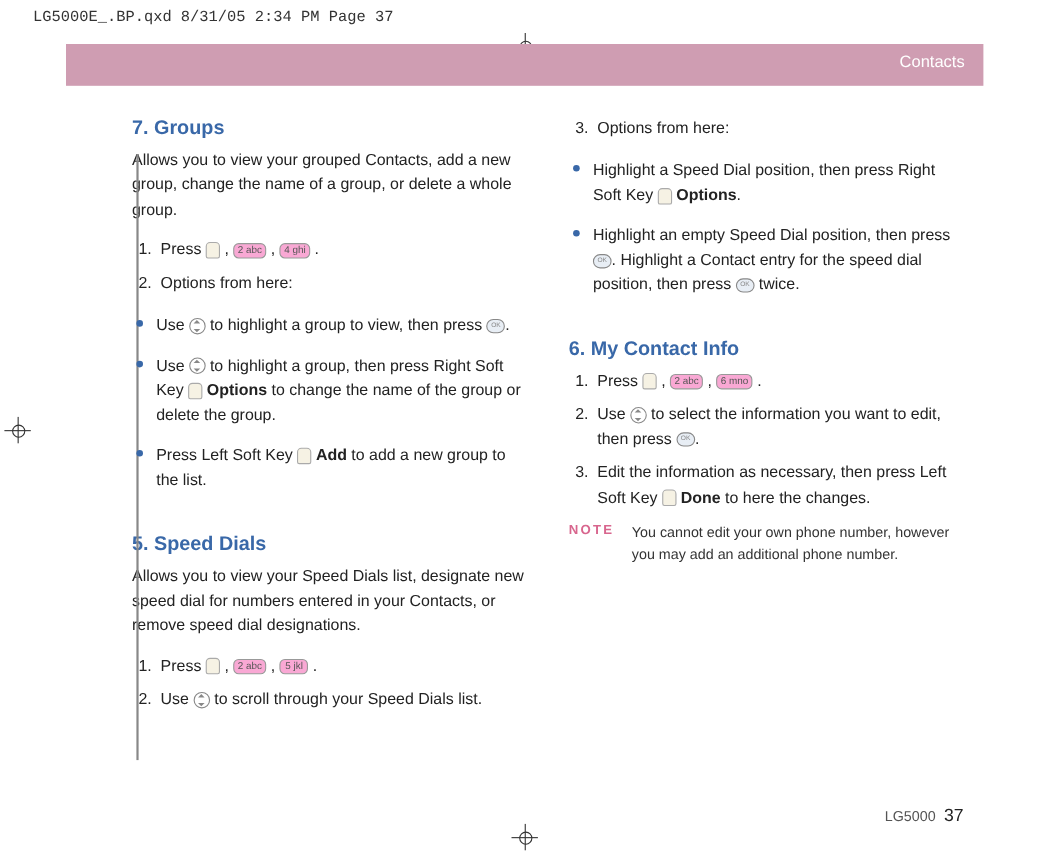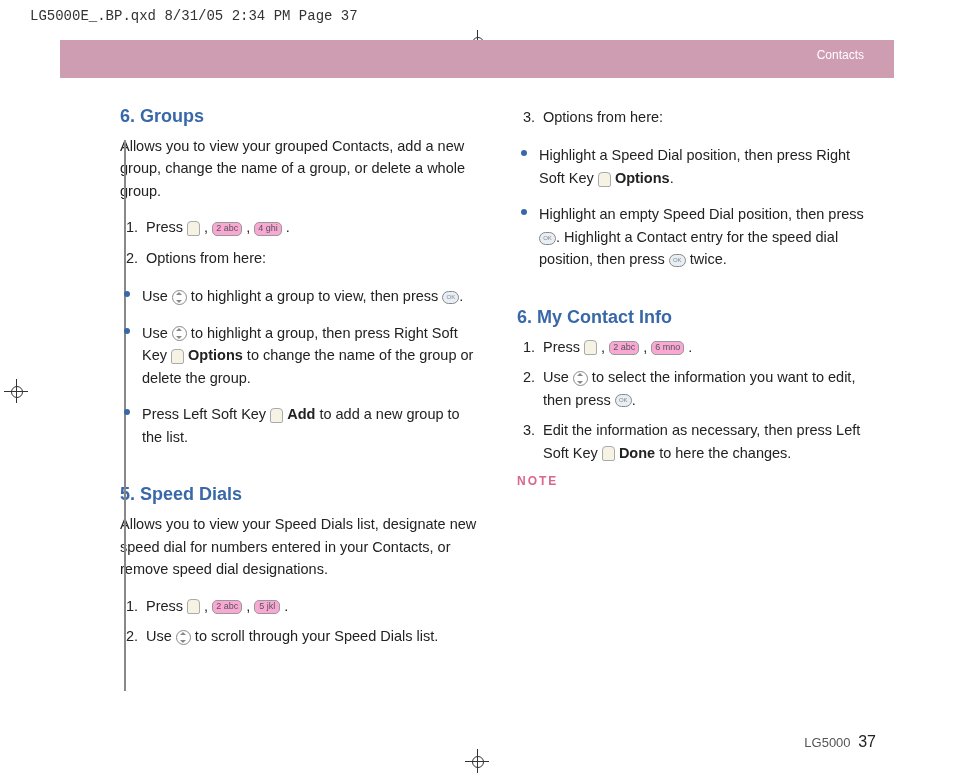--- a/index.html
+++ b/index.html
@@ -1,19 +1,19 @@
 <!DOCTYPE html>
 <html><head>
 <meta charset="utf-8">
 <style>
 body{margin:0;font-family:Helvetica,Arial,sans-serif;font-size:15px;color:#222;background:#fff;width:954px;height:781px;position:relative}
 .print-header{position:absolute;top:8px;left:30px;font-family:"Courier New",monospace;font-size:14px;color:#333}
 .page{position:absolute;top:40px;left:60px;right:60px;bottom:30px}
 .pink-bar{background:#cf9db2;height:38px;margin-bottom:0;position:relative}
-.section-label{position:absolute;right:30px;top:8px;color:#fff;font-size:12px}
+.section-label{position:absolute;right:17px;top:8px;color:#fff;font-size:15px}
 .cols{display:flex;gap:40px;padding:0 20px}
 .col{flex:1;min-width:0}
 h2{color:#3968a8;font-size:18px;font-weight:bold;margin:0 0 8px;font-family:Arial,Helvetica,sans-serif}
 h2.mt{margin-top:36px}
 p,li{font-size:14.5px;line-height:1.55;color:#222}
 p{margin:0 0 14px}
 ol{padding-left:22px;margin:0 0 10px}
 ol li{margin-bottom:8px;padding-left:4px}
 ul.b{list-style:none;padding-left:0;margin:16px 0 8px}
 ul.b li{position:relative;padding-left:22px;margin-bottom:14px}
@@ -57,21 +57,21 @@
   </div>
 
 <div class="page">
   <div class="pink-bar">
     <span class="section-label">Contacts</span>
   </div>
   <div class="side-line"></div>
 
   <div class="cols" style="padding-top:28px;padding-left:60px">
     <div class="col">
-      <h2>6. Groups</h2>
+      <h2>7. Groups</h2>
       <p>Allows you to view your grouped Contacts, add a new group, change the name of a group, or delete a whole group.</p>
       <ol>
         <li><span>Press </span><span class="soft-icon"></span> , <span class="key">2 abc</span> , <span class="key">4 ghi</span> .</li>
         <li>Options from here:</li>
       </ol>
       <ul class="b">
         <li><span>Use </span><span class="nav-icon"></span><span> to highlight a group to view, then press </span><span class="ok-icon">OK</span>.</li>
         <li><span>Use </span><span class="nav-icon"></span><span> to highlight a group, then press Right Soft Key </span><span class="soft-icon"></span> <b>Options</b><span> to change the name of the group or delete the group.</span></li>
         <li><span>Press Left Soft Key </span><span class="soft-icon"></span> <b>Add</b><span> to add a new group to the list.</span></li>
       </ul>
@@ -95,20 +95,21 @@
       </ul>
 
       <h2 class="mt">6. My Contact Info</h2>
       <ol>
         <li><span>Press </span><span class="soft-icon"></span> , <span class="key">2 abc</span> , <span class="key">6 mno</span> .</li>
         <li><span>Use </span><span class="nav-icon"></span><span> to select the information you want to edit, then press </span><span class="ok-icon">OK</span>.</li>
         <li><span>Edit the information as necessary, then press Left Soft Key </span><span class="soft-icon"></span> <b>Done</b><span> to here the changes.</span></li>
       </ol>
       <div class="note-row">
         <div class="note-label">NOTE</div>
+        <div class="note-text">You cannot edit your own phone number, however you may add an additional phone number.</div>
       </div>
     </div>
   </div>
 
   <div class="footer"><span>LG5000</span> <span class="pg">37</span></div>
 </div>
 
 <div class="reg-bot">
     <div class="reg">
       <span class="h"></span>

